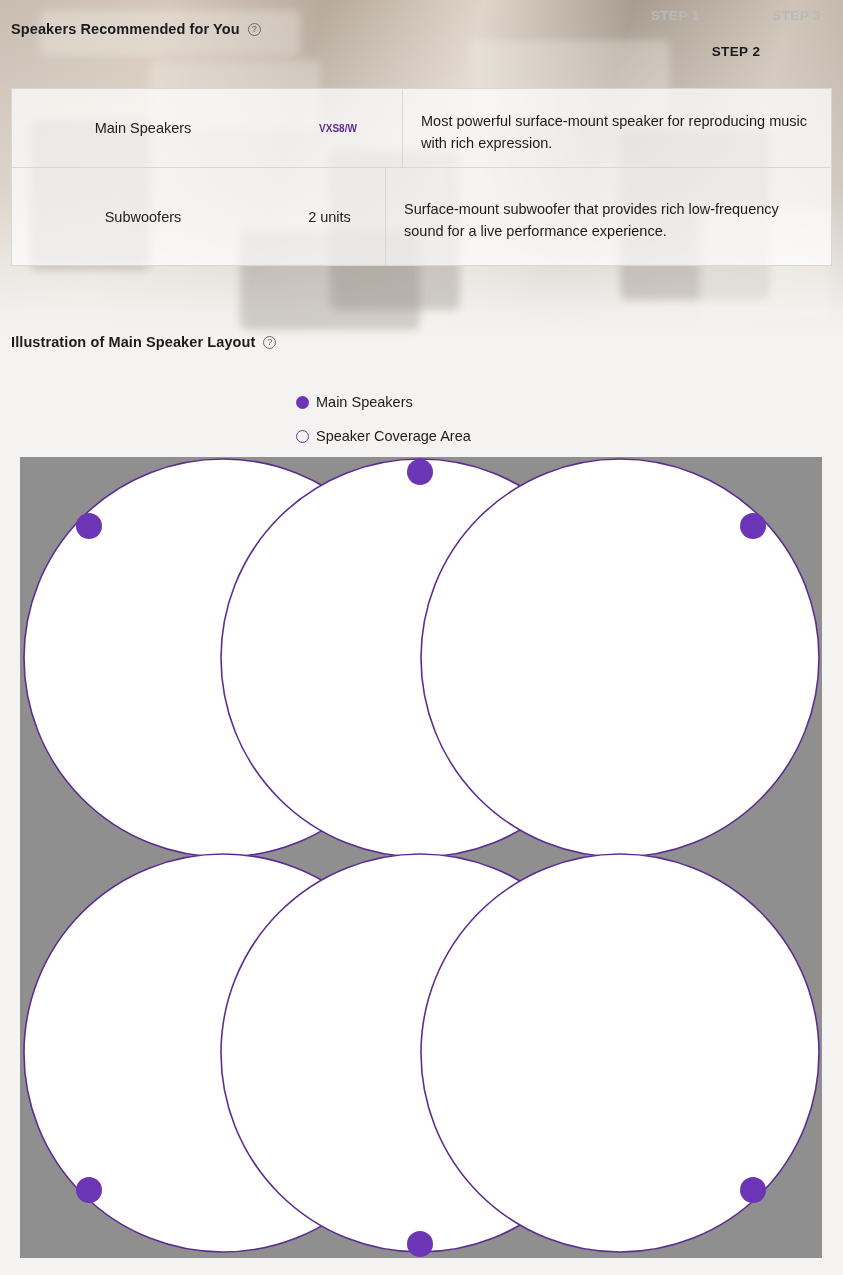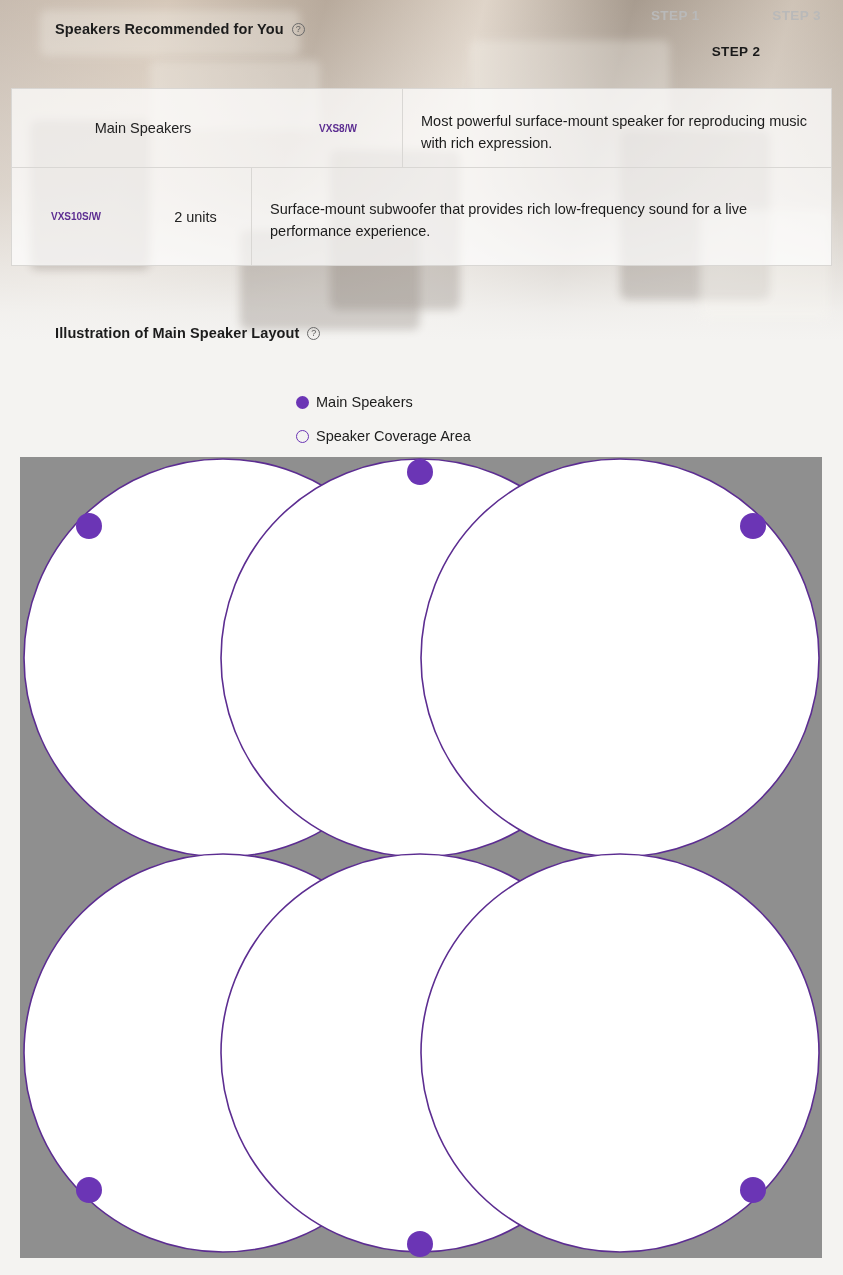--- a/index.html
+++ b/index.html
@@ -52,21 +52,20 @@
   
   .section-head {
     position: absolute;
     display: flex;
     align-items: center;
     gap: 6px;
     font-weight: bold;
     font-size: 14.5px;
     color: #1c1c1c;
     letter-spacing: 0.1px;
-    margin-left: 44px;
   }
   .q-icon {
     display: inline-block;
     width: 13px; height: 13px;
     border-radius: 50%;
     border: 1px solid #6a6a6a;
     color: #5d5d5d;
     font-size: 9px;
     line-height: 11px;
     text-align: center;
@@ -204,27 +203,27 @@
     <span class="step">STEP 3</span>
   </div>
 
   <div class="rec-table">
     <div class="rec-row">
       <div class="rec-cat">Main Speakers</div>
       <div class="rec-model">VXS8/W</div>
       <div class="rec-desc">Most powerful surface-mount speaker for reproducing music with rich expression.</div>
     </div>
     <div class="rec-row">
-      <div class="rec-model">VXS10S/W</div>
+      <div class="rec-cat">Subwoofers</div>
       <div class="rec-units">2 units</div>
       <div class="rec-desc">Surface-mount subwoofer that provides rich low-frequency sound for a live performance experience.</div>
     </div>
   </div>
 
-  <div class="section-head" style="left:11px; top:325px;">
+  <div class="section-head" style="left:11px; top:334px;">
     <span>Illustration of Main Speaker Layout</span>
     <span class="q-icon">?</span>
   </div>
 
   <div class="legend">
     <div class="legend-item">
       <span class="dot-filled"></span>
       <span>Main Speakers</span>
     </div>
     <div class="legend-item">

